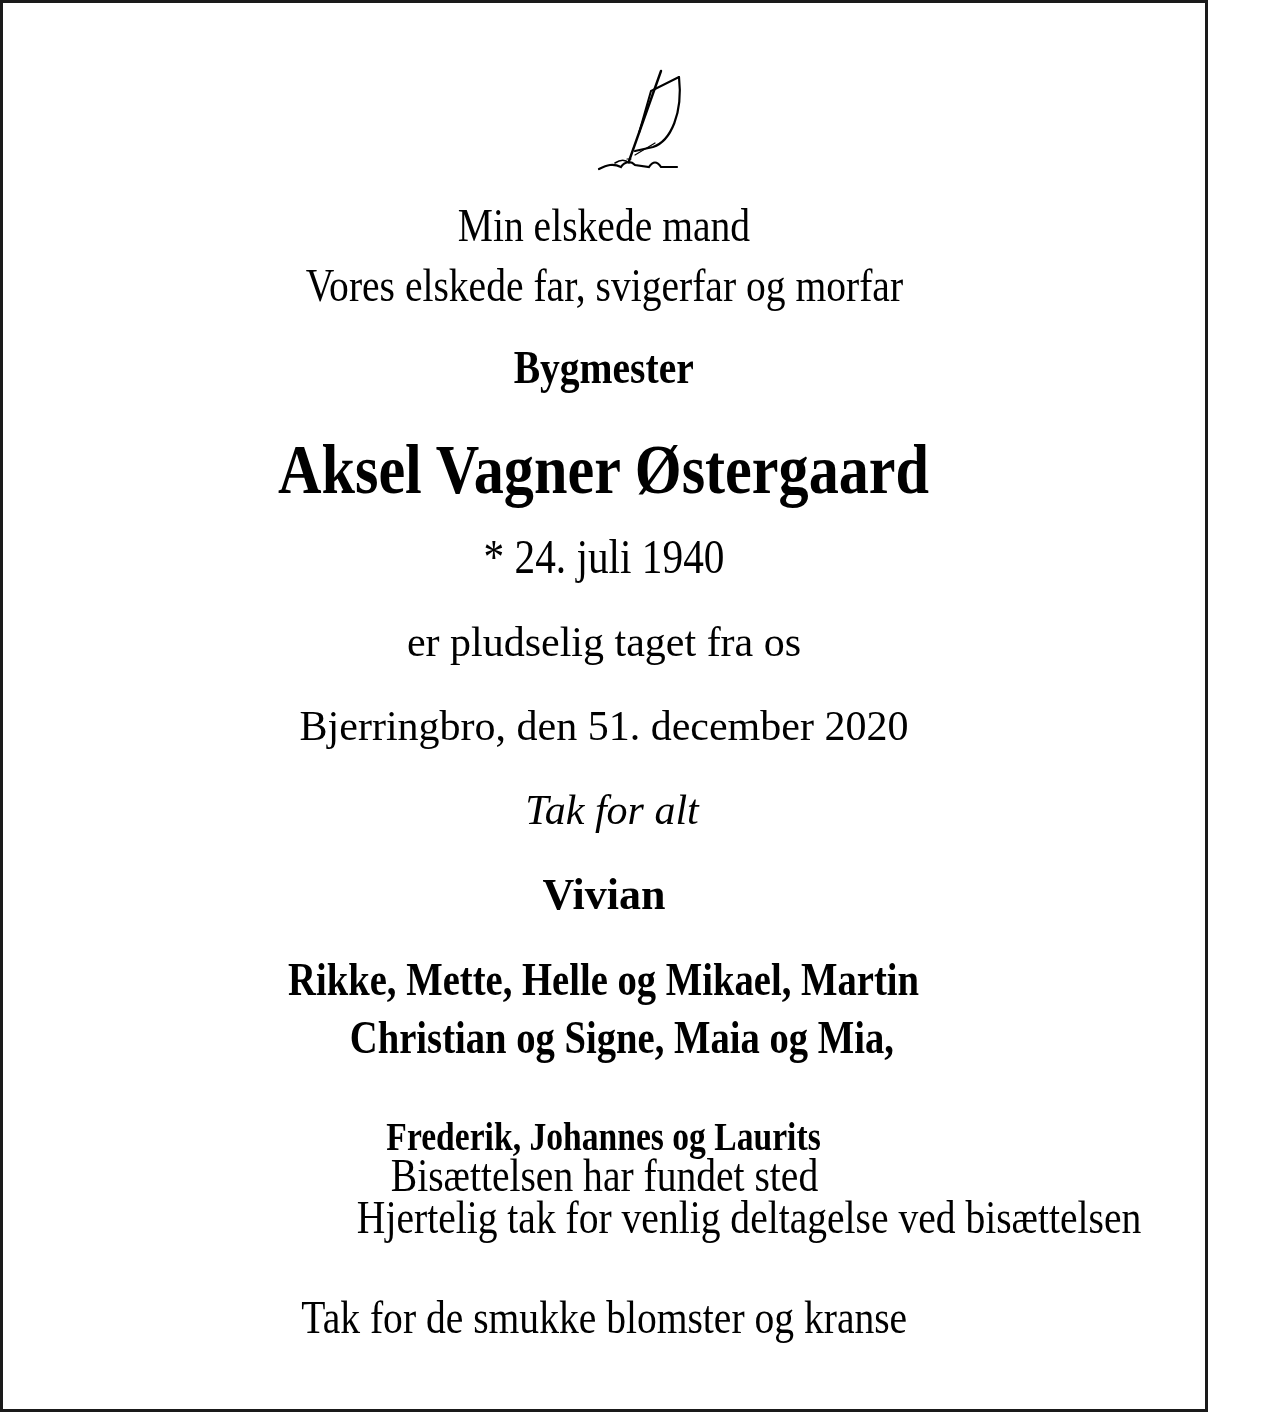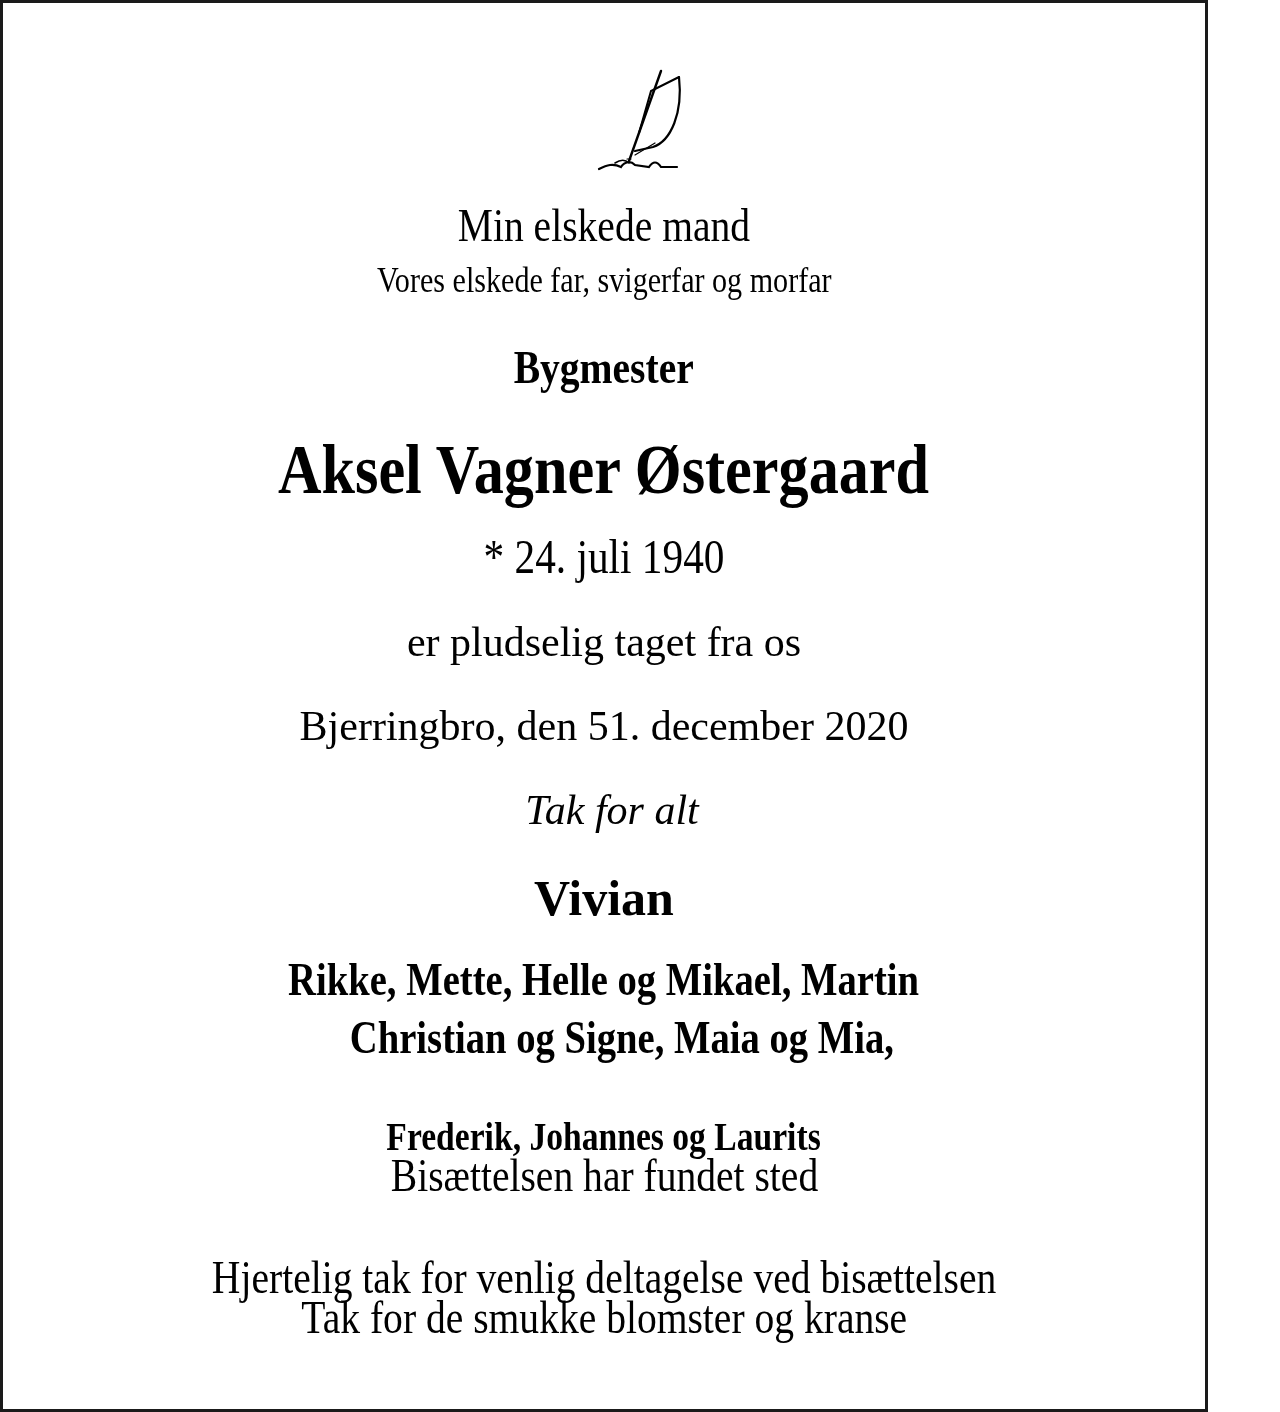--- a/index.html
+++ b/index.html
@@ -41,21 +41,21 @@
     <path d="M48 70 L60 28 L88 14" stroke-width="2"></path>
     <path d="M88 14 C92 50 80 78 62 84 L44 88" stroke-width="2.2"></path>
     <path d="M40 96 L36 96 M44 92 L64 80" stroke-width="1.2"></path>
     <path d="M8 106 C16 102 22 100 30 104 C34 98 40 98 44 102 L58 104 C62 98 66 98 70 104 L86 104" stroke-width="2.2"></path>
     <path d="M24 100 C30 96 34 96 38 100" stroke-width="1.6"></path>
   </svg>
 
   <div class="line cond" style="top:200px;font-size:46px;">
     <span>Min elskede mand</span>
   </div>
-  <div class="line cond" style="top:260px;font-size:35px;">
+  <div class="line cond" style="top:260px;font-size:46px;">
     <span>Vores elskede far, svigerfar og morfar</span>
   </div>
 
   <div class="line cond bold" style="top:342px;font-size:46px;">
     <span>Bygmester</span>
   </div>
 
   <div class="line cond bold" style="top:432px;font-size:70px;">
     <span>Aksel Vagner Østergaard</span>
   </div>
@@ -69,38 +69,38 @@
   </div>
 
   <div class="line" style="top:702px;font-size:42px;">
     <span>Bjerringbro, den 51. december 2020</span>
   </div>
 
   <div class="line ital" style="top:786px;font-size:42px;padding-left:16px;">
     <span>Tak for alt</span>
   </div>
 
-  <div class="line bold" style="top:870px;font-size:50px;">
+  <div class="line bold" style="top:870px;font-size:44px;">
     <span>Vivian</span>
   </div>
 
   <div class="line cond2 bold" style="top:954px;font-size:46px;">
     <span>Rikke, Mette, Helle og Mikael, Martin</span>
   </div>
   <div class="line cond2 bold" style="top:1012px;font-size:46px;margin-left:36px;">
     <span>Christian og Signe, Maia og Mia,</span>
   </div>
   <div class="line cond2 bold" style="top:1114px;font-size:40px;">
     <span>Frederik, Johannes og Laurits</span>
   </div>
 
   <div class="line cond" style="top:1150px;font-size:46px;">
     <span>Bisættelsen har fundet sted</span>
   </div>
 
-  <div class="line cond" style="top:1252px;font-size:46px;">
+  <div class="line cond" style="top:1192px;font-size:46px;text-align:right;">
     <span>Hjertelig tak for venlig deltagelse ved bisættelsen</span>
   </div>
   <div class="line cond" style="top:1292px;font-size:46px;">
     <span>Tak for de smukke blomster og kranse</span>
   </div>
 
 </div>
 
 </body></html>

